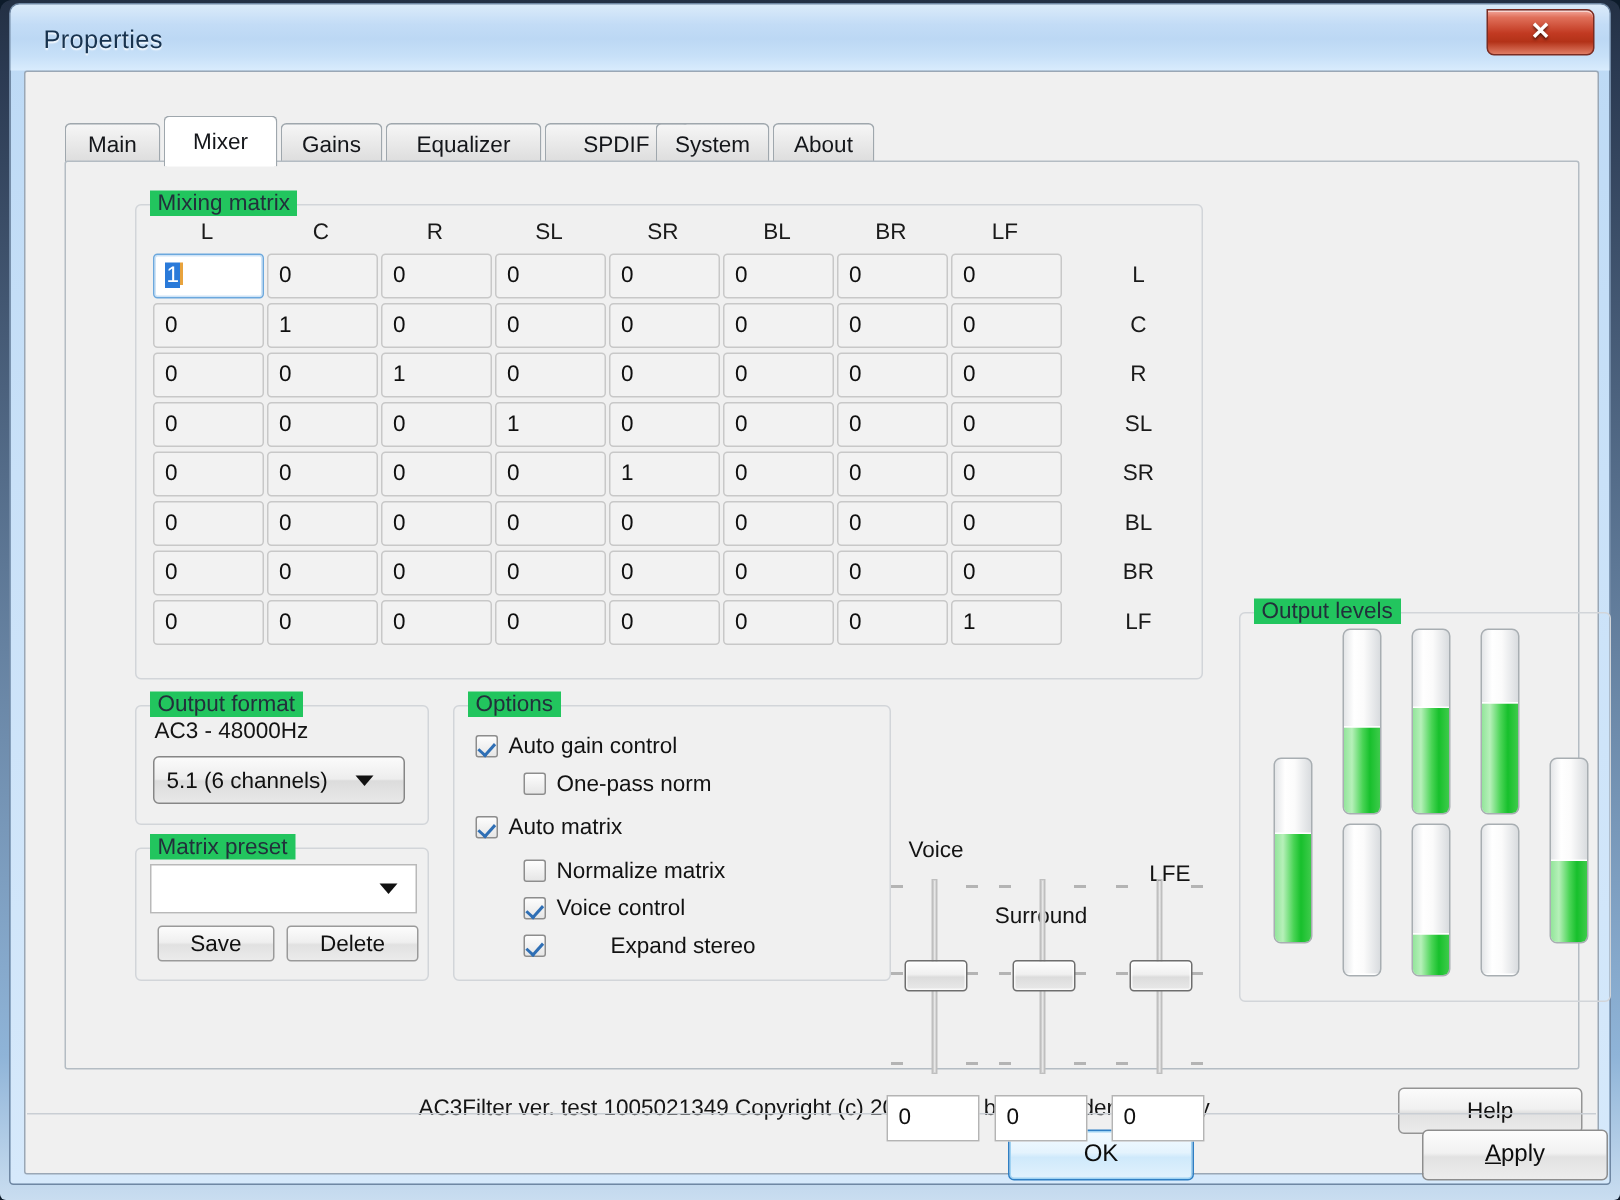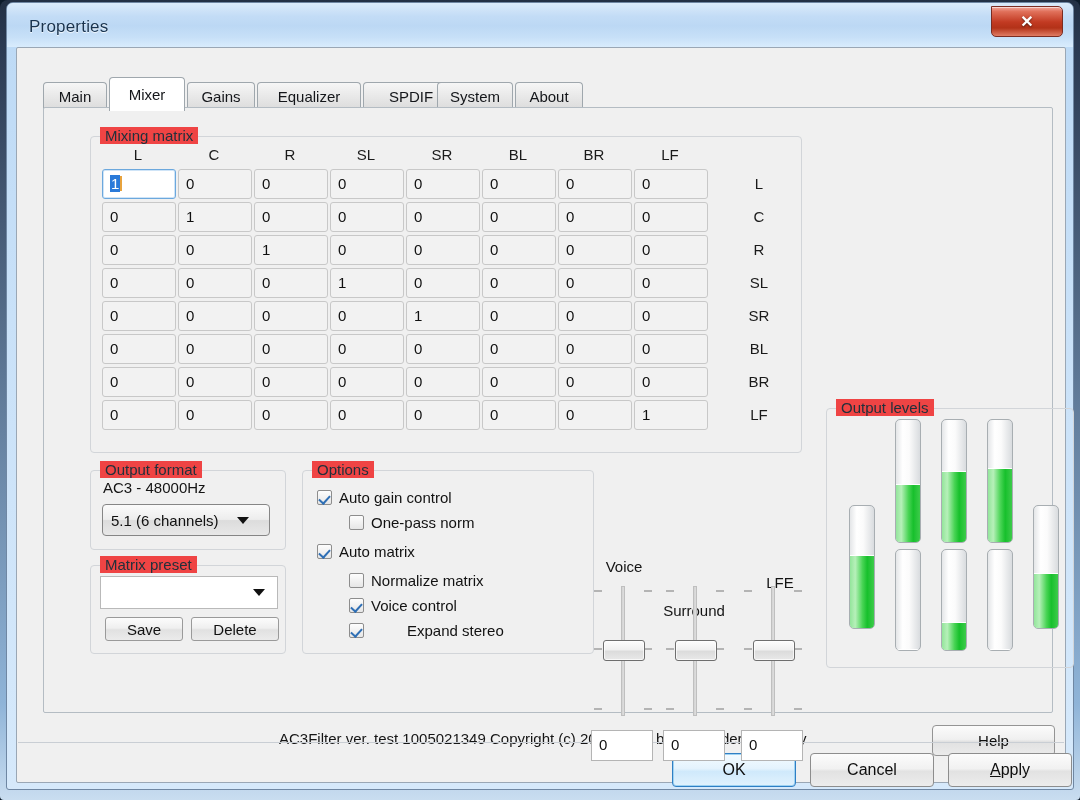--- a/index.html
+++ b/index.html
@@ -77,21 +77,21 @@
   #tab-body{
     position:absolute;left:14px;top:48px;width:1008px;height:604px;
     background:#f0f0f0;border:1px solid #b4bcc3;border-radius:2px;z-index:2;
   }
 
   
   .group{position:absolute;box-sizing:border-box;
     border:1px solid #d2d5d9;border-radius:4px;background:transparent;}
   .group-title{
     position:absolute;top:-10px;left:9px;padding:0 5px;
-    background:#ef4444;font-size:15px;color:#22303b;white-space:nowrap;
+    background:#22c55e;font-size:15px;color:#22303b;white-space:nowrap;
   }
 
   
   #mixing-matrix{left:46px;top:28px;width:712px;height:317px;}
   .mx-colhead{
     position:absolute;font-size:15px;color:#1a1a1a;text-align:center;
     width:72px;top:9px;
   }
   .mx-cell{
     position:absolute;width:74px;height:30px;box-sizing:border-box;
@@ -486,19 +486,18 @@
         </div>
 
       </div>
 
       <div id="version-text">AC3Filter ver. test 1005021349 Copyright (c) 2002-2009 by Alexander Vigovsky</div>
       <div id="help-button">Help</div>
     </div>
 
     <div id="footer-sep"></div>
     <div class="dlgbtn" id="ok-button">OK</div>
-    <div class="dlgbtn" id="cancel-button">Cancel</div>
     <div class="dlgbtn" id="apply-button">
       <span class="mnemonic">A</span>
         <span>pply</span>
     </div>
   </div>
 </div>
 
 </body></html>

